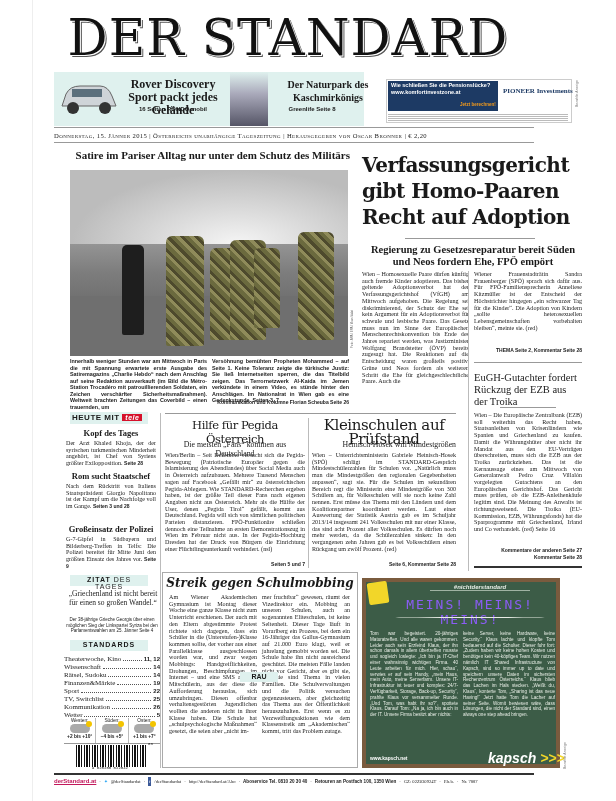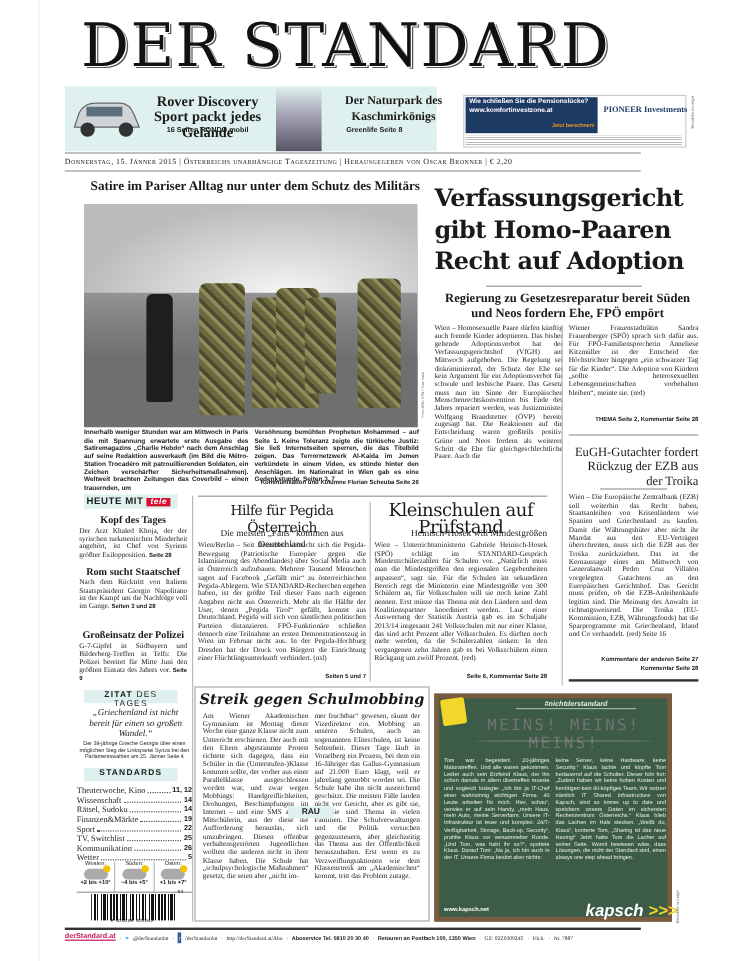--- a/index.html
+++ b/index.html
@@ -35,32 +35,32 @@
 .cap2{left:212px;top:358px;width:137px}
 .cap-ref{left:212px;top:399px;width:137px;text-align:right;font-family:"Liberation Sans",sans-serif;font-size:5px;font-weight:bold}
 .lead-h{left:362px;top:152px;width:222px;font-family:"DejaVu Serif",serif;font-weight:bold;font-size:20px;line-height:26px;letter-spacing:-0.5px}
 .lead-rule{left:405px;top:238px;width:130px;border-top:1px solid #888}
 .lead-sub{left:362px;top:244px;width:222px;text-align:center;font-weight:bold;font-size:10.5px;line-height:12px}
 .body{font-family:"Liberation Serif",serif;font-size:6.1px;line-height:6.7px;text-align:justify;color:#222}
 .lead-c1{left:362px;top:271px;width:107px}
 .lead-c2{left:474px;top:271px;width:108px}
 .lead-ref{left:474px;top:347px;width:108px;text-align:right;font-family:"Liberation Sans",sans-serif;font-size:5px;font-weight:bold}
 .rule-h{border-top:1px solid #999}
-.eugh-h{left:474px;top:372px;width:108px;text-align:right;font-size:10.5px;line-height:12px;font-weight:normal;font-family:"Liberation Serif",serif}
+.eugh-h{left:474px;top:372px;width:108px;text-align:left;font-size:10.5px;line-height:12px;font-weight:normal;font-family:"Liberation Serif",serif}
 .eugh-body{left:474px;top:412px;width:108px}
 .eugh-ref{left:474px;top:547px;width:108px;text-align:right;font-family:"Liberation Sans",sans-serif;font-size:5px;font-weight:bold;line-height:6.5px}
 .sidebar-box{left:70px;top:412px;width:78px;height:12px;background:#dff1ee}
 .heute{left:72px;top:413px;font-family:"Liberation Sans",sans-serif;font-weight:bold;font-size:8px;letter-spacing:.5px}
 .tele{display:inline-block;background:#d6112b;color:#fff;font-style:italic;padding:0 3px;font-size:7px}
 .side-h{width:90px;text-align:center;font-weight:bold;font-size:8.5px;line-height:10px}
 .side-b{width:90px;font-size:6.1px;line-height:6.7px;text-align:justify}
 .ref{font-family:"Liberation Sans",sans-serif;font-weight:bold;font-size:5px}
 .zitat-box{left:70px;top:575px;width:78px;height:11px;background:#dff1ee}
 .zitat-h{left:72px;top:576px;width:74px;text-align:center;font-family:"Liberation Sans",sans-serif;font-size:7px;letter-spacing:1px}
-.zitat-q{left:68px;top:590px;width:90px;text-align:center;font-style:italic;font-size:7.5px;line-height:8.5px}
+.zitat-q{left:68px;top:590px;width:90px;text-align:center;font-size:7.5px;line-height:8.5px}
 .zitat-src{left:64px;top:617px;width:96px;text-align:center;font-family:"Liberation Sans",sans-serif;font-size:4.5px;line-height:5.5px}
 .std-box{left:70px;top:640px;width:78px;height:11px;background:#dff1ee}
 .std-h{left:72px;top:641px;width:74px;text-align:center;font-family:"Liberation Sans",sans-serif;font-size:7px;font-weight:bold;letter-spacing:1px}
 .std-list{left:64px;top:655px;width:96px;font-size:7px;line-height:8px}
 .std-row{display:flex;white-space:nowrap}
 .std-row .dots{flex:1;overflow:hidden;border-bottom:1px dotted #555;margin:0 2px 2px}
 .std-row .pg{font-family:"Liberation Sans",sans-serif;font-weight:bold;font-size:6px}
 .weather{left:64px;top:718px;width:96px;height:26px;display:flex}
 .wcell{flex:1;text-align:center;font-family:"Liberation Sans",sans-serif;font-size:4.8px;border-right:1px solid #bbb}
 .wcell:last-child{border-right:none}
@@ -80,21 +80,21 @@
 .ks-ref{left:312px;top:561px;width:144px;text-align:right;font-family:"Liberation Sans",sans-serif;font-weight:bold;font-size:5px}
 .streik-frame{left:162px;top:572px;width:196px;height:196px;border:1px solid #aaa}
 .streik-h{left:164px;top:576px;width:192px;text-align:center;font-family:"DejaVu Serif",serif;font-style:italic;font-weight:bold;font-size:12px;line-height:14px}
 .streik-c1{left:169px;top:594px;width:88px}
 .streik-c2{left:262px;top:594px;width:88px}
 .rau-box{left:240px;top:672px;width:38px;height:10px;background:#dff1ee}
 .rau{left:240px;top:682px;width:38px;text-align:center;font-family:"Liberation Sans",sans-serif;font-weight:bold;font-size:7px}
 .ad2{left:362px;top:578px;width:198px;height:190px;background:#3c5c47;border:4px solid #7a5b3e;overflow:hidden}
 .ad2-note{left:368px;top:582px;width:20px;height:22px;background:#f2d629;transform:rotate(-8deg);border-radius:2px}
 .ad2-tag{left:430px;top:584px;width:100px;text-align:center;font-family:"Liberation Sans",sans-serif;font-style:italic;font-weight:bold;font-size:6px;color:#e6ece5;border-bottom:1px solid #9fb3a3}
-.ad2-title{left:390px;top:597px;width:160px;text-align:center;font-family:"DejaVu Sans Mono",monospace;font-size:13px;letter-spacing:2px;color:#737373}
+.ad2-title{left:390px;top:597px;width:160px;text-align:center;font-family:"DejaVu Sans Mono",monospace;font-size:13px;letter-spacing:2px;color:#8b5cf6}
 .ad2-swoosh{left:395px;top:617px;width:150px;border-top:1px solid #e9eee6;border-radius:50%}
 .ad2-txt{font-family:"Liberation Sans",sans-serif;font-size:4.6px;line-height:5.8px;color:#e8eee6;text-align:justify}
 .ad2-c1{left:370px;top:631px;width:88px}
 .ad2-c2{left:463px;top:631px;width:92px}
 .ad2-url{left:370px;top:756px;font-family:"Liberation Sans",sans-serif;font-weight:bold;font-size:4.8px;color:#fff}
 .ad2-brand{left:488px;top:750px;font-family:"Liberation Sans",sans-serif;font-style:italic;font-weight:bold;font-size:14px;color:#fff}
 .ad2-brand span{color:#f2d629}
 .ad2-side{left:563px;top:742px;font-size:3.5px;color:#777;writing-mode:vertical-rl;transform:rotate(180deg);font-family:"Liberation Sans",sans-serif}
 .footer-rule{left:54px;top:773px;width:480px;border-top:2px solid #333}
 .footer{left:54px;top:777px;width:480px;font-family:"Liberation Serif",serif;font-size:4.6px;white-space:nowrap;display:flex;gap:3px;align-items:center;line-height:9px}

